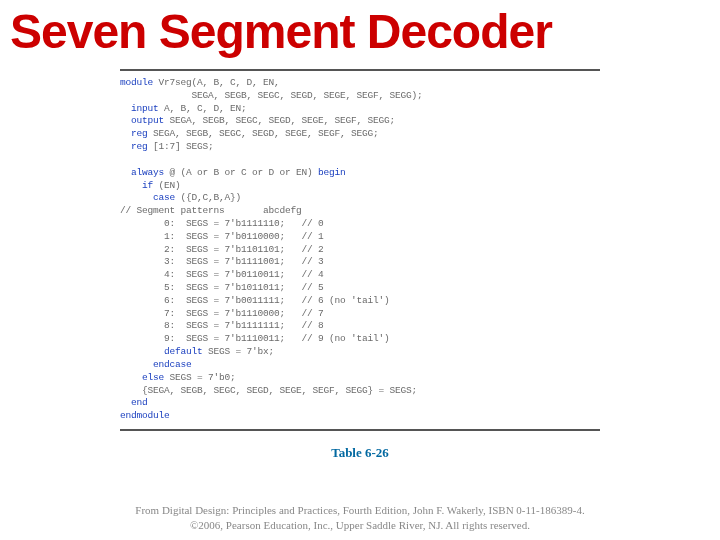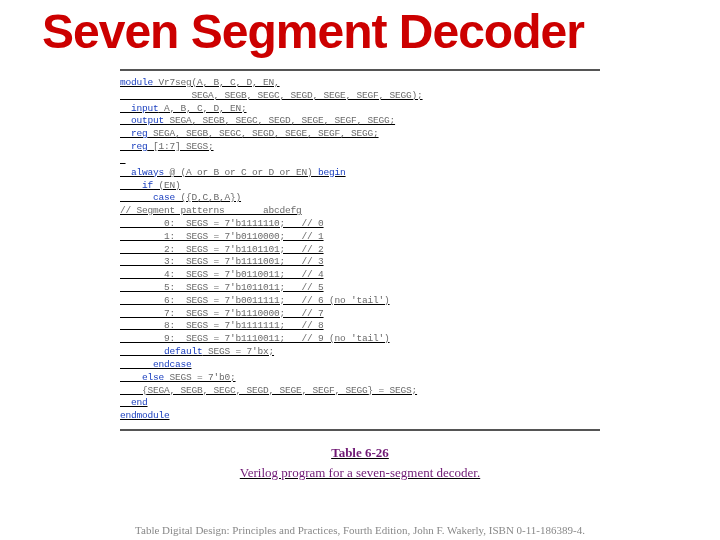--- a/index.html
+++ b/index.html
@@ -1,23 +1,23 @@
 <!DOCTYPE html>
 <html><head>
 <meta charset="utf-8">
 <style>
   * { margin: 0; padding: 0; box-sizing: border-box; }
   body { width: 720px; height: 540px; background: #fff; font-family: Arial, sans-serif; overflow: hidden; }
-  .title { color: #c00; font-size: 48px; font-weight: bold; padding: 4px 10px 8px 10px; letter-spacing: -1px; margin-left: 32px; }
-  .figure { margin: 0 auto; width: 480px; text-decoration: underline; }
+  .title { color: #c00; font-size: 48px; font-weight: bold; padding: 4px 10px 8px 10px; letter-spacing: -1px; }
+  .figure { margin: 0 auto; width: 480px; }
   .rule { border-top: 2px solid #555; margin: 2px 0 6px 0; }
   .rule2 { border-top: 2px solid #555; margin: 6px 0 4px 0; }
   .code { font-family: "Courier New", monospace; font-size: 9.5px; line-height: 1.35; color: #6b6b6b; white-space: pre; letter-spacing: -0.2px; }
   .kw { color: #1a3fbf; }
-  .caption { text-align: center; margin-top: 14px; font-family: "Times New Roman", serif; font-size: 13px; color: #701a75; }
+  .caption { text-align: center; margin-top: 14px; font-family: "Times New Roman", serif; font-size: 13px; color: #0369a1; }
   .caption .tbl { font-weight: bold; display: block; margin-bottom: 4px; }
   .footer { text-align: center; font-family: "Times New Roman", serif; font-size: 11px; color: #888; margin-top: 42px; line-height: 1.35; }
   .footer .it { }
 </style>
 </head>
 <body>
 
 <div class="title">Seven Segment Decoder</div>
 
 <div class="figure">
@@ -45,20 +45,19 @@
 <span>        9:  SEGS = 7'b1110011;   // 9 (no 'tail')</span>
 <span class="kw">        default</span><span> SEGS = 7'bx;</span>
 <span class="kw">      endcase</span>
 <span class="kw">    else</span><span> SEGS = 7'b0;</span>
 <span>    {SEGA, SEGB, SEGC, SEGD, SEGE, SEGF, SEGG} = SEGS;</span>
 <span class="kw">  end</span>
 <span class="kw">endmodule</span></div>
   <div class="rule2"></div>
   <div class="caption">
     <span class="tbl">Table 6-26</span>
-    <span>Verilog program for a seven-segment decoder.</span>
   </div>
 </div>
 
 <div class="footer">
-  <span>Table </span><span class="it">Digital Design: Principles and Practices</span><span>, Fourth Edition, John F. Wakerly, ISBN 0-11-186389-4.</span><br>
+  <span>From </span><span class="it">Digital Design: Principles and Practices</span><span>, Fourth Edition, John F. Wakerly, ISBN 0-11-186389-4.</span><br>
   <span>©2006, Pearson Education, Inc., Upper Saddle River, NJ. All rights reserved.</span>
 </div>
 
 </body></html>

